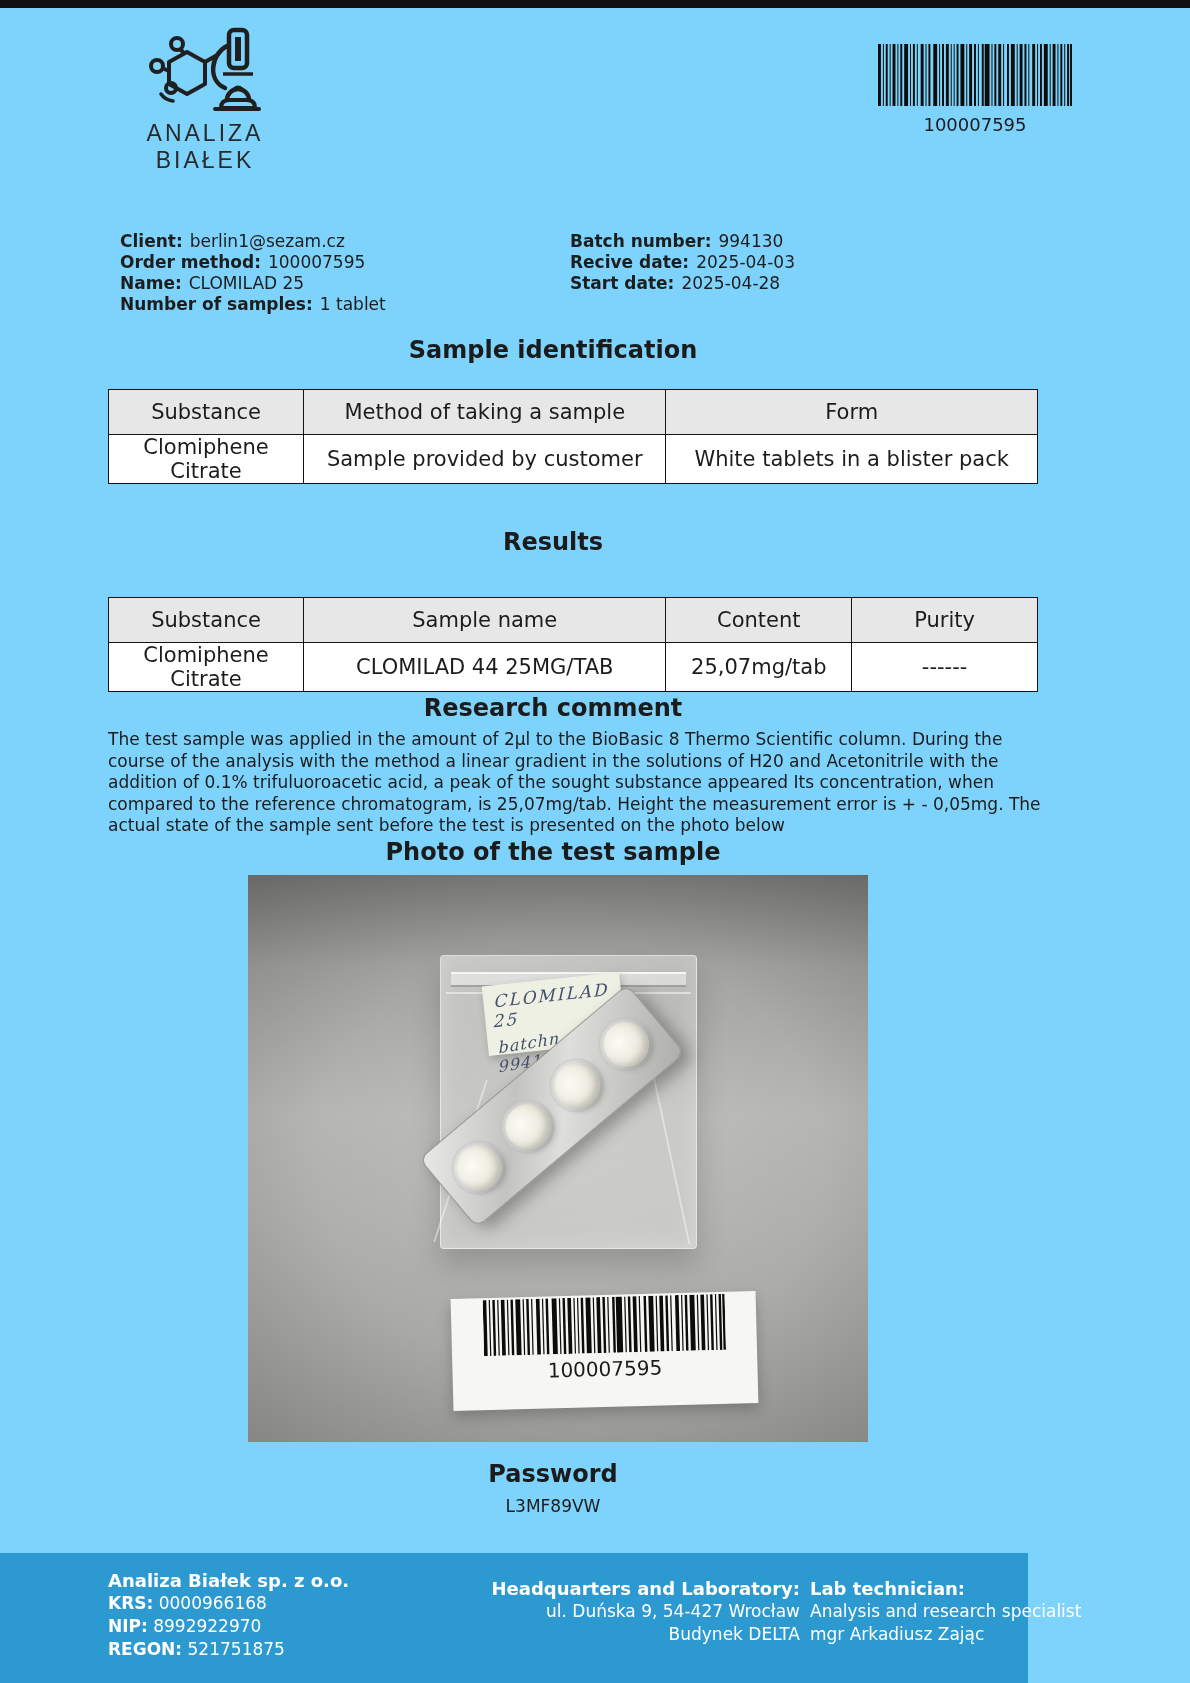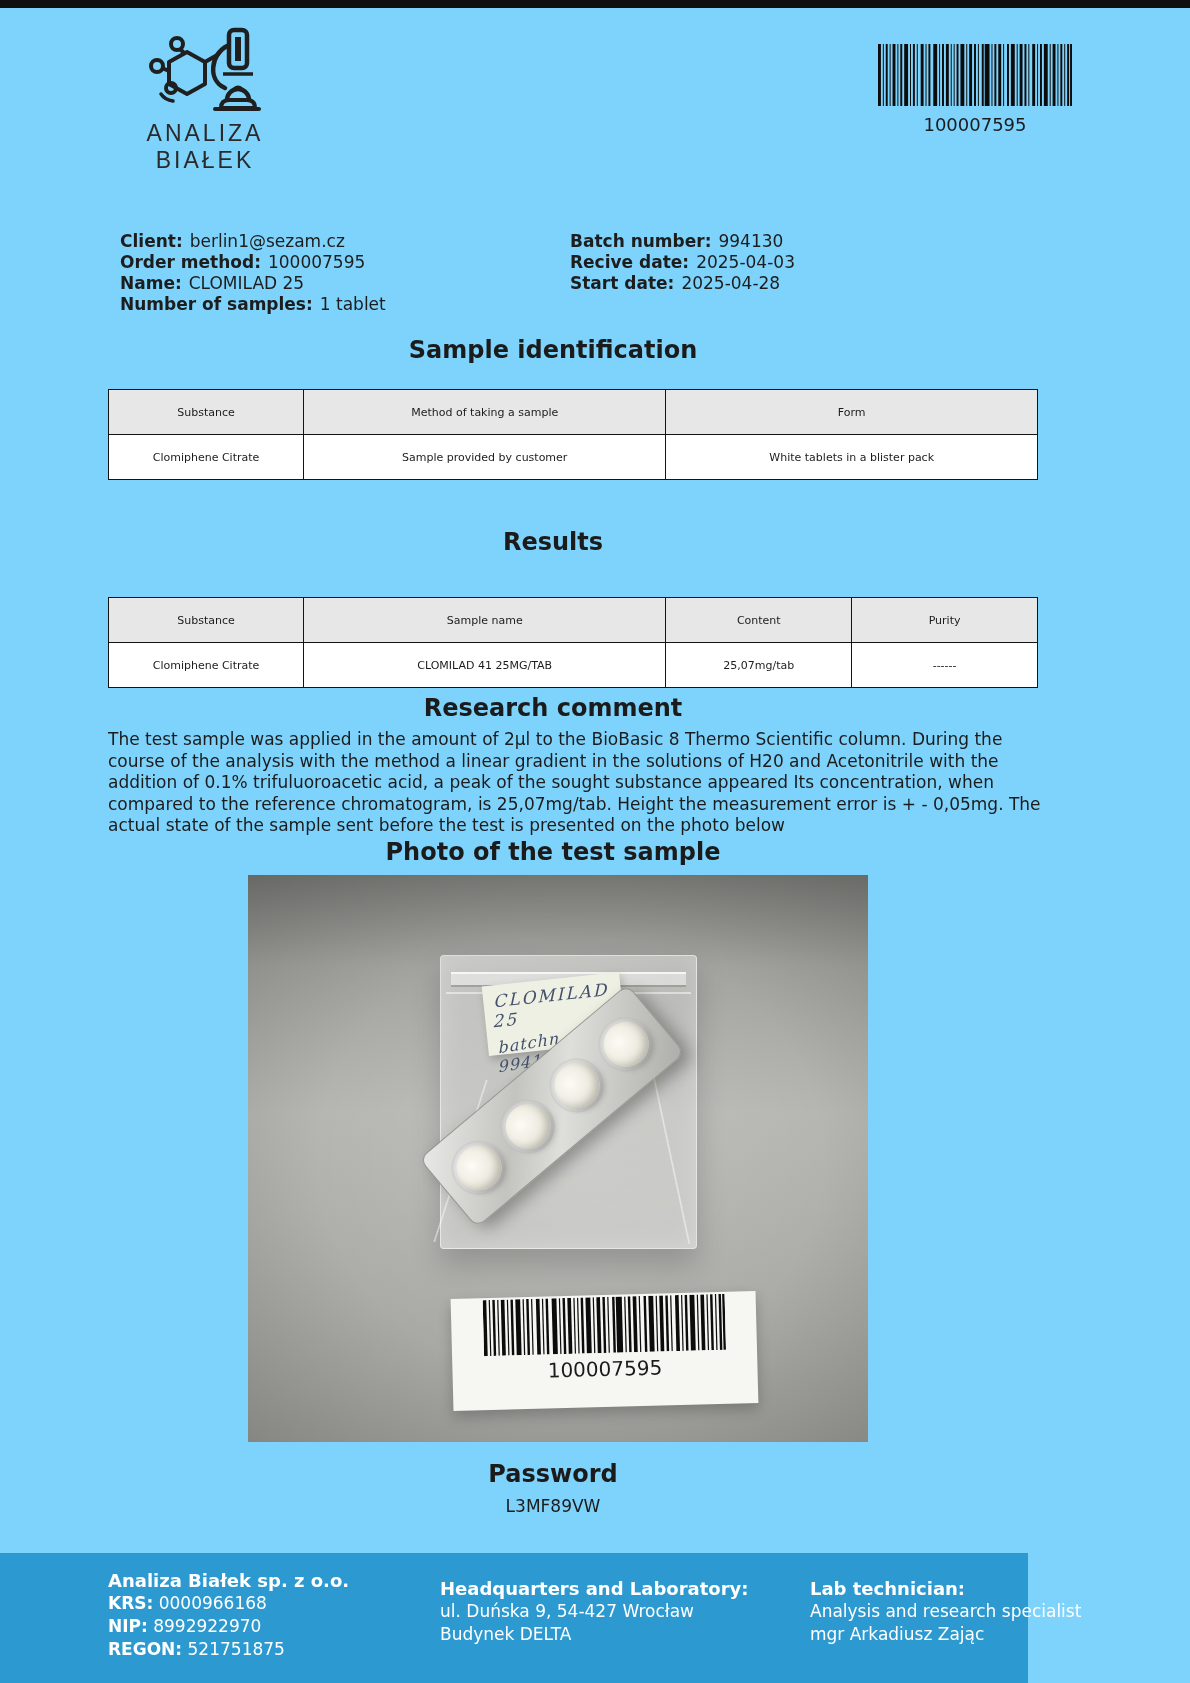--- a/index.html
+++ b/index.html
@@ -26,21 +26,21 @@
   .info-col{position:absolute;top:0;}
   .info-col.left{left:0;width:440px;margin-left:12px;}
   .info-col.right{left:462px;width:440px;}
   .info-line{white-space:nowrap;margin-bottom:0;}
   .info-line b{font-weight:bold;margin-right:7px;}
 
   .sec-h{position:absolute;left:108px;width:890px;margin:0;text-align:center;font-size:24px;font-weight:bold;color:#1b1b1b;}
 
   
   table.lab{position:absolute;left:108px;width:930px;border-collapse:collapse;table-layout:fixed;
-    font-size:11px;color:#1c1c1c;}
+    font-size:21px;color:#1c1c1c;}
   table.lab th,table.lab td{border:1.6px solid #141414;text-align:center;font-weight:normal;padding:0 8px;overflow:hidden;}
   table.lab th{background:#e7e7e7;height:44px;}
   table.lab td{background:#ffffff;height:44px;}
 
   .comment{position:absolute;left:108px;top:729px;width:948px;font-size:17px;line-height:21.5px;color:#1c1c1c;}
 
   
   .photo{position:absolute;left:248px;top:875px;width:620px;height:567px;overflow:hidden;
     background:
       linear-gradient(180deg, rgba(35,35,33,0.38) 0%, rgba(35,35,33,0.10) 16%, rgba(255,255,255,0.05) 42%, rgba(25,25,23,0.10) 100%),
@@ -80,21 +80,21 @@
 
   .password-h{position:absolute;left:108px;top:1460px;width:890px;text-align:center;font-size:24px;font-weight:bold;color:#1b1b1b;}
   .password-v{position:absolute;left:108px;top:1496px;width:890px;text-align:center;font-size:17px;color:#1c1c1c;}
 
   
   .footer{position:absolute;left:0;top:1543px;width:1028px;height:140px;background:#2c9ad0;color:#ffffff;margin-top:10px;}
   .f-col{position:absolute;font-size:17px;line-height:23px;}
   .f-col .f-title{font-size:18px;font-weight:bold;line-height:23px;}
   .f-col b{font-weight:bold;}
   .f-col.c1{left:108px;top:16px;width:320px;}
-  .f-col.c2{left:440px;top:24px;width:360px;}
+  .f-col.c2{left:440px;top:24px;width:360px;text-align:right;}
   .f-col.c3{left:810px;top:24px;width:340px;}
 </style>
 </head>
 <body>
 
 <div class="page">
   <div class="topbar"></div>
 
   <div class="logo-wrap">
     <svg width="128" height="94" viewBox="0 0 128 94" fill="none">
@@ -223,21 +223,21 @@
       </colgroup>
     <tbody>
         <tr>
       <th>Substance</th>
       <th>Sample name</th>
       <th>Content</th>
       <th>Purity</th>
     </tr>
     <tr>
       <td>Clomiphene Citrate</td>
-      <td>CLOMILAD 41 25MG/TAB</td>
+      <td>CLOMILAD 44 25MG/TAB</td>
       <td>25,07mg/tab</td>
       <td>------</td>
     </tr>
   </tbody>
     </table>
 
   <h2 class="sec-h" style="top:694px;">Research comment</h2>
   <div class="comment">The test sample was applied in the amount of 2µl to the BioBasic 8 Thermo Scientific column. During the course of the analysis with the method a linear gradient in the solutions of H20 and Acetonitrile with the addition of 0.1% trifuluoroacetic acid, a peak of the sought substance appeared Its concentration, when compared to the reference chromatogram, is 25,07mg/tab. Height the measurement error is + - 0,05mg. The actual state of the sample sent before the test is presented on the photo below</div>
 
   <h2 class="sec-h" style="top:838px;">Photo of the test sample</h2>

